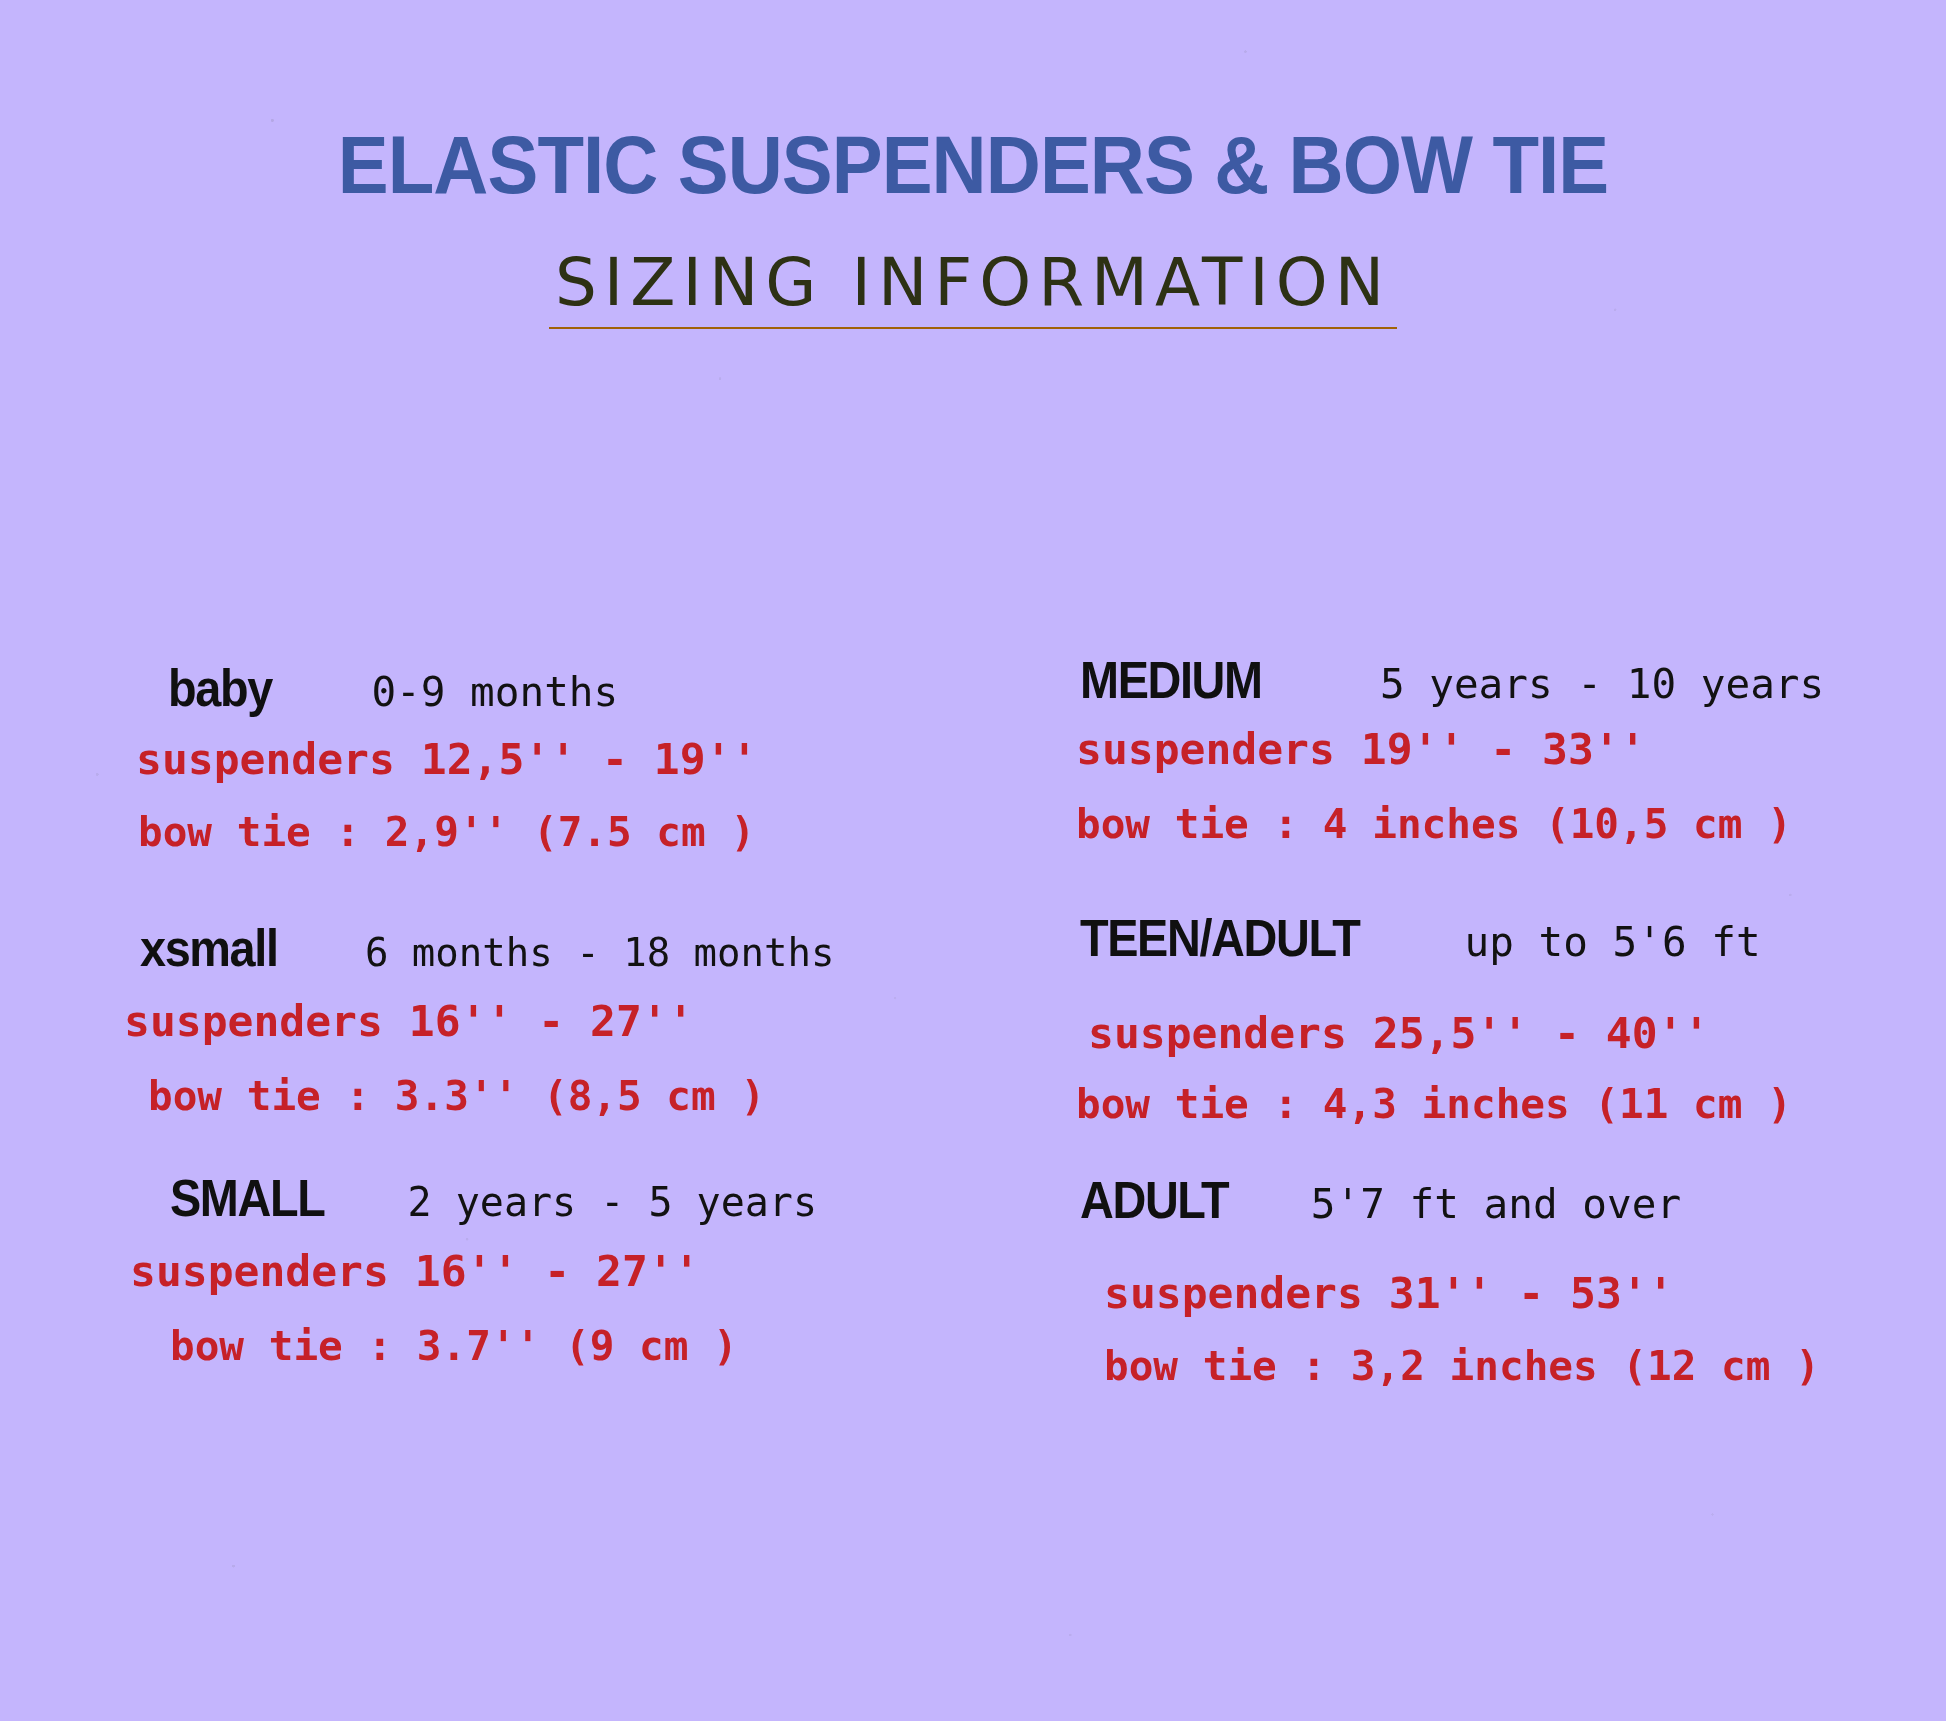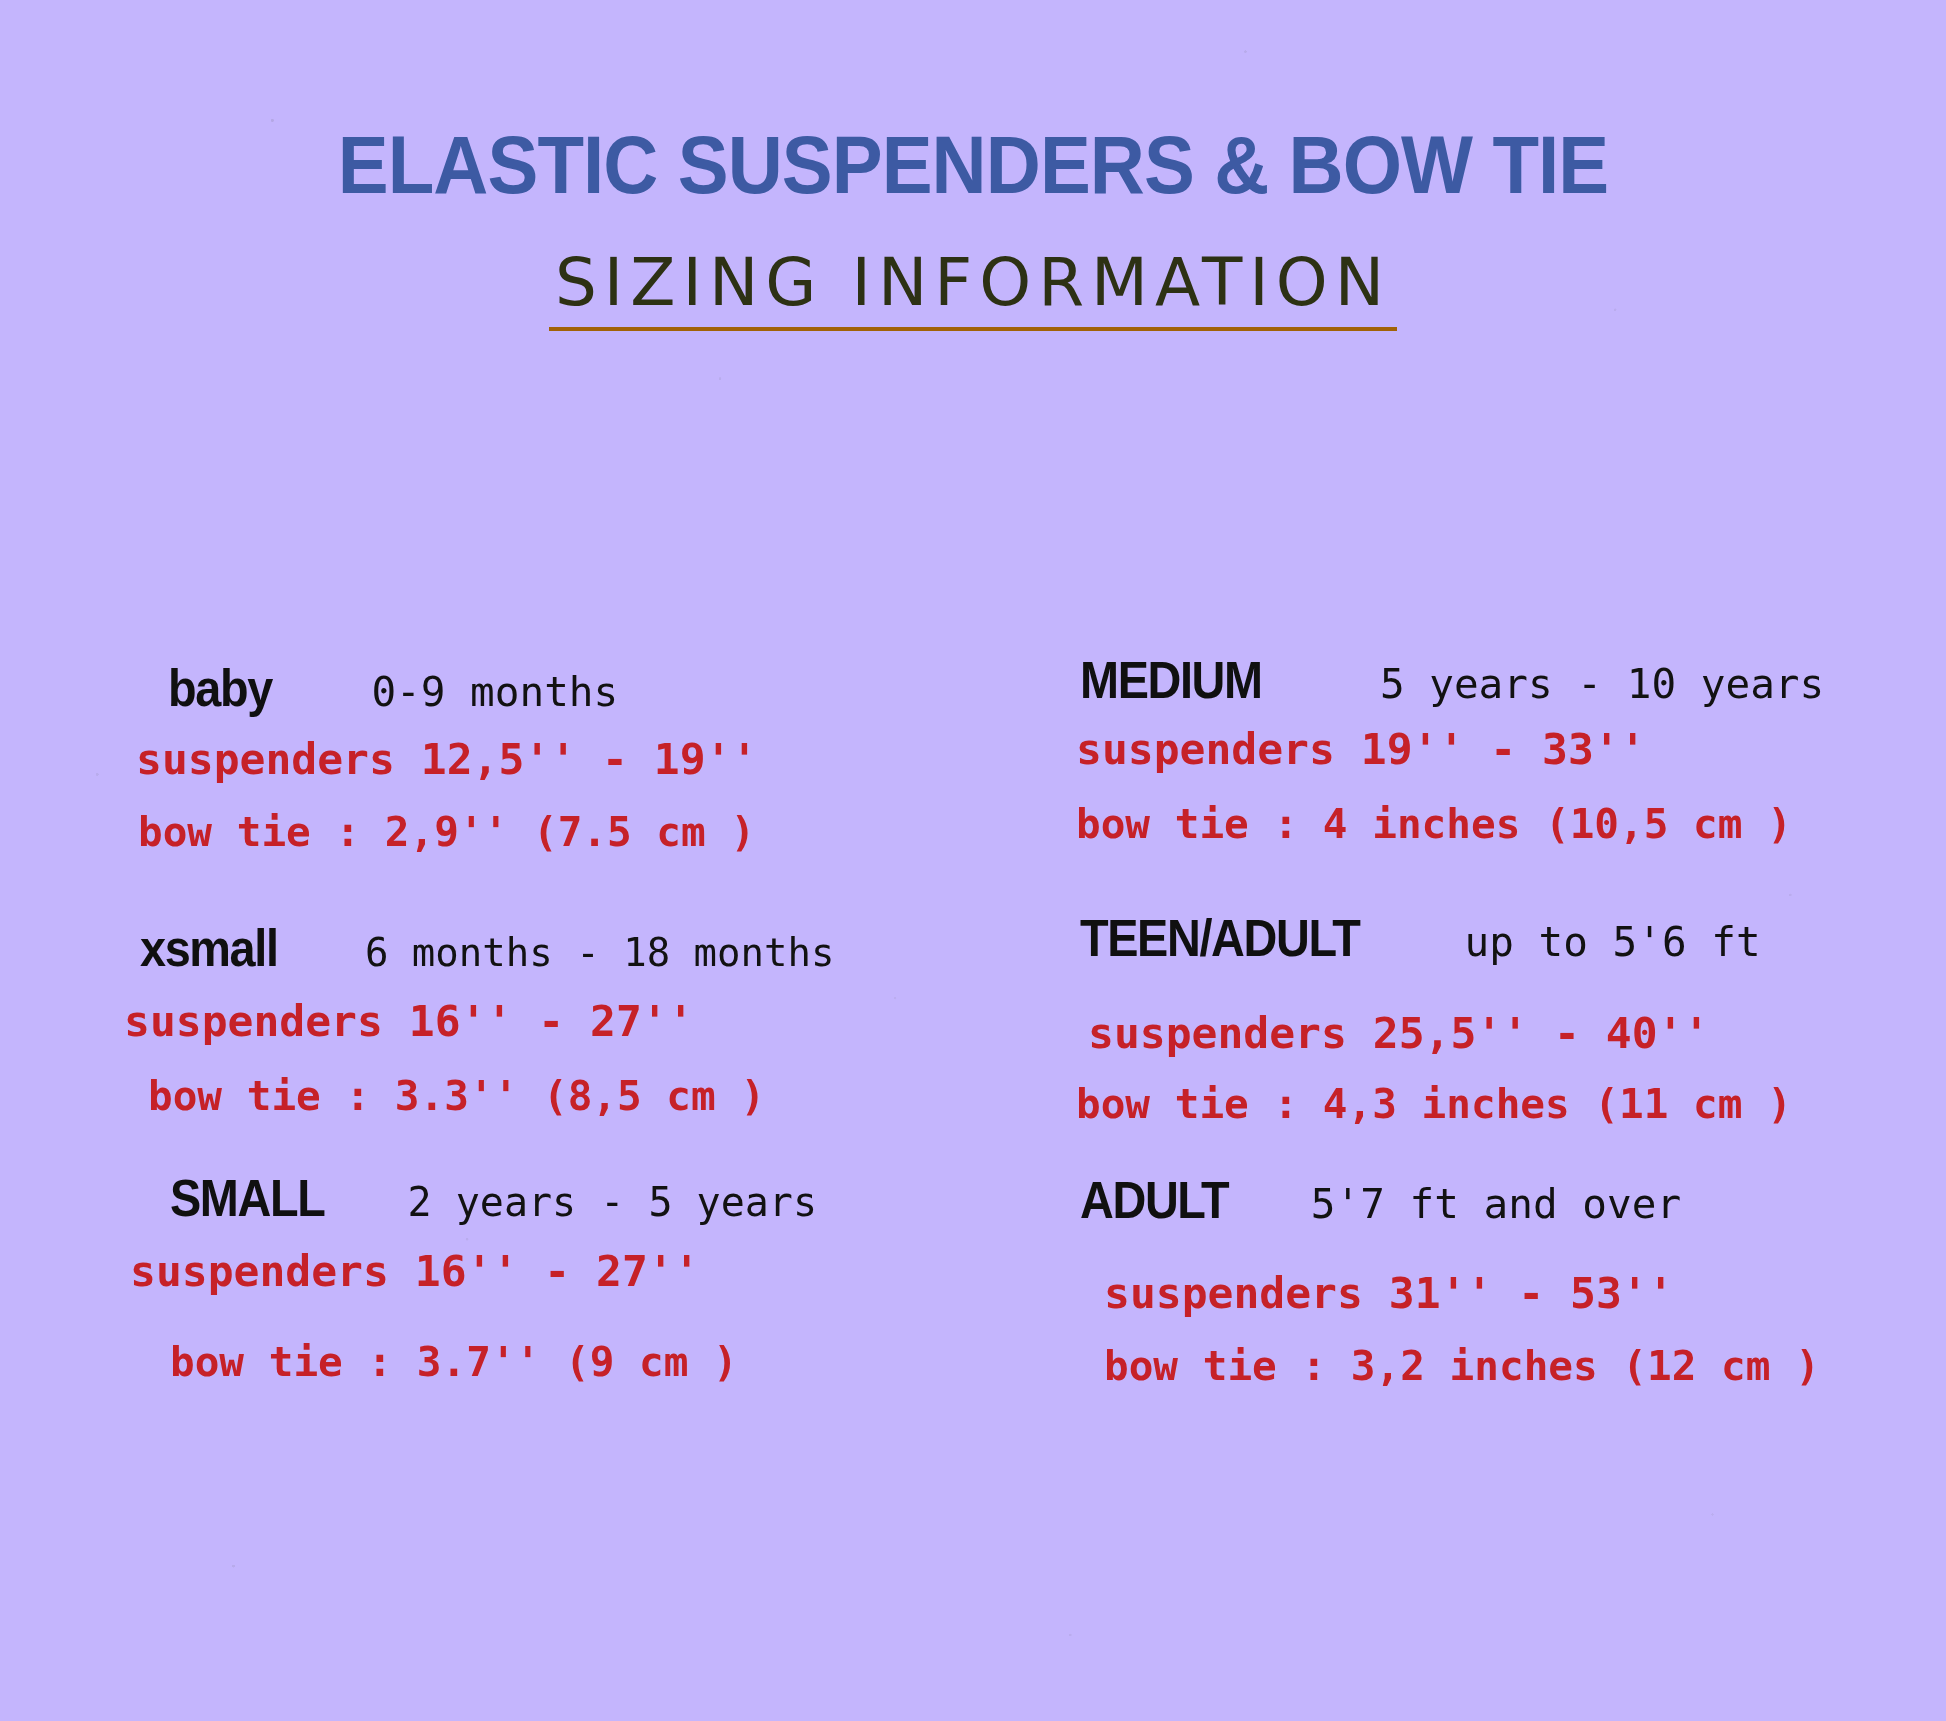--- a/index.html
+++ b/index.html
@@ -59,21 +59,21 @@
     top: 252px;
     left: 0;
     width: 100%;
     text-align: center;
   }
   .subtitle span {
     font-family: "DejaVu Sans", sans-serif;
     font-size: 66px;
     letter-spacing: 7px;
     color: #2d3114;
-    border-bottom: 4px solid #a16207;
+    border-bottom: 2px solid #a16207;
     padding: 0 6px 12px 6px;
     display: inline-block;
     line-height: .95;
   }
 
   
   .blocks { position: absolute; inset: 0; }
 
   .block { position: absolute; }
 
@@ -114,21 +114,21 @@
   #blk-baby .line-bow     { margin-left: -30px; margin-top: 24px; }
 
   #blk-xsmall    { left: 140px; top: 918px; }
   #blk-xsmall .size-range { margin-left: 36px; font-size: 39px; }
   #blk-xsmall .line-susp  { margin-left: -16px; margin-top: 18px; }
   #blk-xsmall .line-bow   { margin-left: 8px;   margin-top: 26px; }
 
   #blk-small     { left: 170px; top: 1168px; }
   #blk-small .size-range  { margin-left: 30px; font-size: 40px; }
   #blk-small .line-susp   { margin-left: -40px; margin-top: 18px; }
-  #blk-small .line-bow    { margin-left: 0px;   margin-top: 42px; }
+  #blk-small .line-bow    { margin-left: 0px;   margin-top: 26px; }
 
   #blk-medium    { left: 1080px; top: 650px; }
   #blk-medium .size-range { margin-left: 62px; }
   #blk-medium .line-susp  { margin-left: -4px; margin-top: 14px; }
   #blk-medium .line-bow   { margin-left: -4px; margin-top: 26px; }
 
   #blk-teen      { left: 1080px; top: 908px; }
   #blk-teen .size-range   { margin-left: 38px; }
   #blk-teen .line-susp    { margin-left: 8px;  margin-top: 40px; }
   #blk-teen .line-bow     { margin-left: -4px; margin-top: 22px; }

